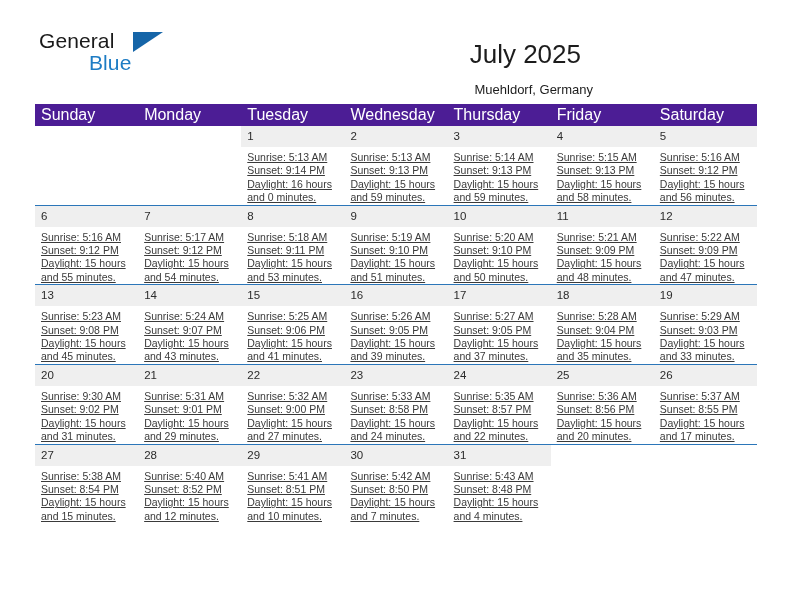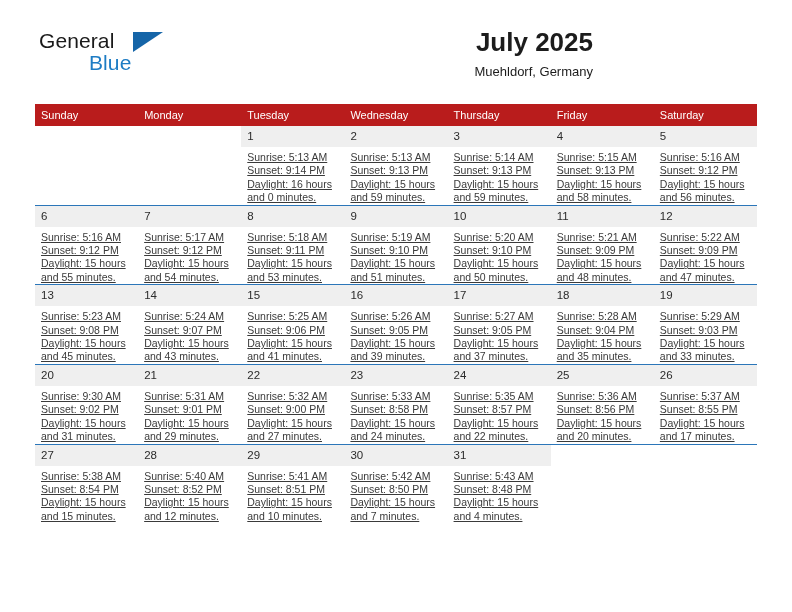--- a/index.html
+++ b/index.html
@@ -66,44 +66,44 @@
   .title-block {
     position: absolute;
     right: 0;
     top: 0;
     text-align: right;
   }
   .cal-title {
     font-size: 26px;
     color: #1c1c1c;
     line-height: 1.15;
-    font-weight: bold;
-    margin: 0;
+    font-weight: normal;
+    margin: 12px;
   }
   .cal-subtitle {
     font-size: 13px;
     color: #1c1c1c;
     line-height: 1.2;
     margin: 6px 0 0 0;
     font-weight: normal;
   }
 
   
   .calendar {
     position: absolute;
     left: 35px;
     top: 104px;
     width: 722px;
     border-collapse: collapse;
     table-layout: fixed;
   }
   .calendar th {
-    background: #b91c1c;
+    background: #4c1d95;
     color: #ffffff;
-    font-size: 11px;
+    font-size: 16px;
     font-weight: normal;
     text-align: left;
     padding: 5px 0 5px 6px;
     height: 12px;
     line-height: 12px;
   }
   .calendar td {
     vertical-align: top;
     padding: 0;
     border-top: 1.5px solid #2b76b9;

